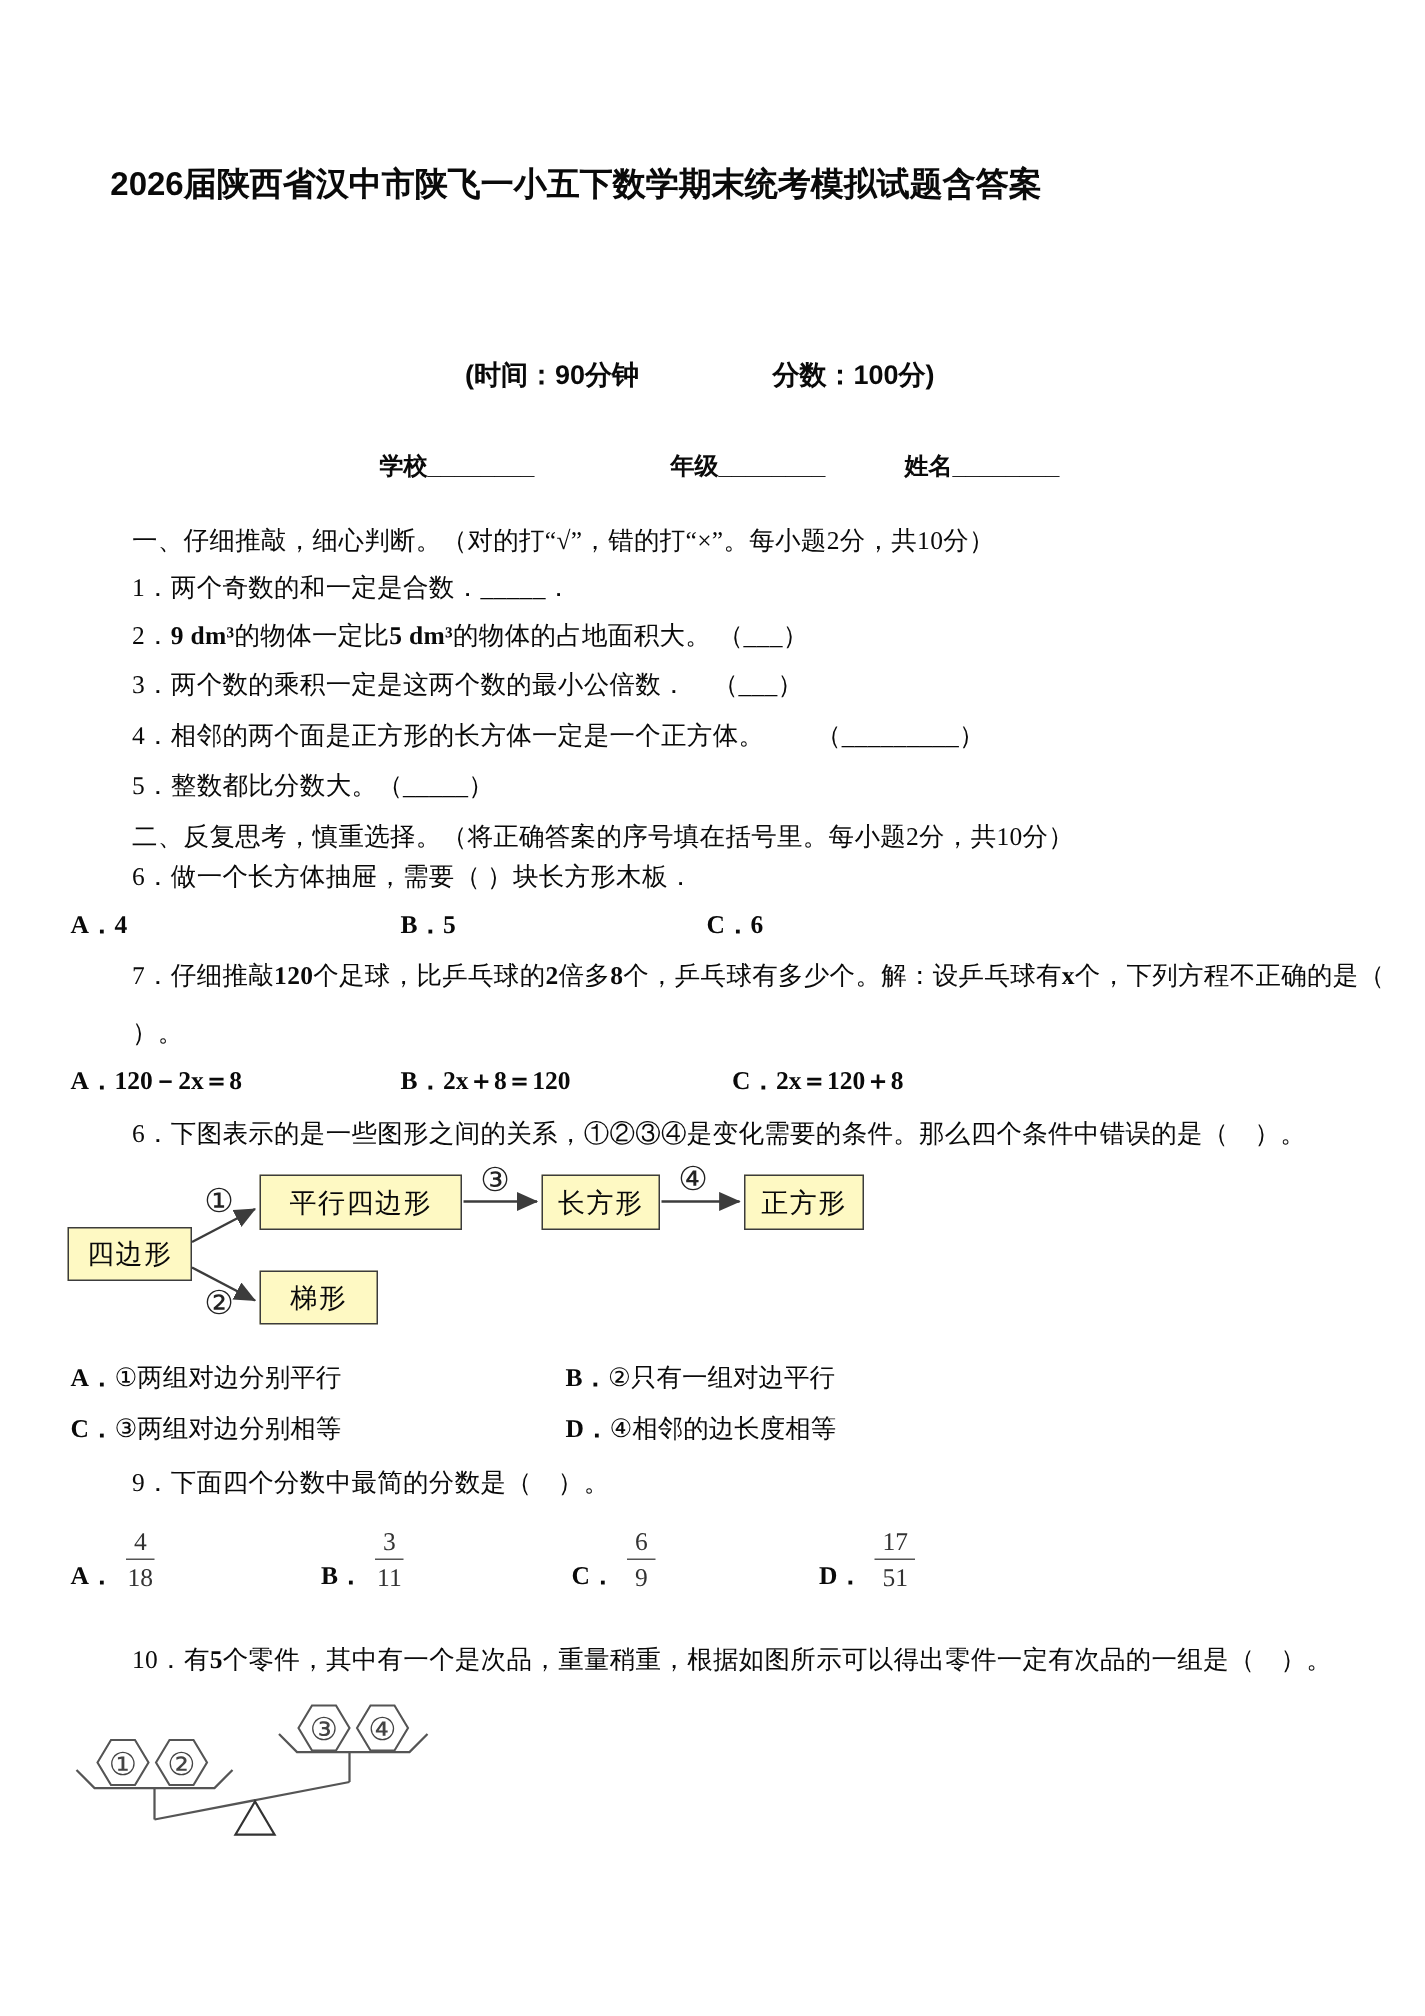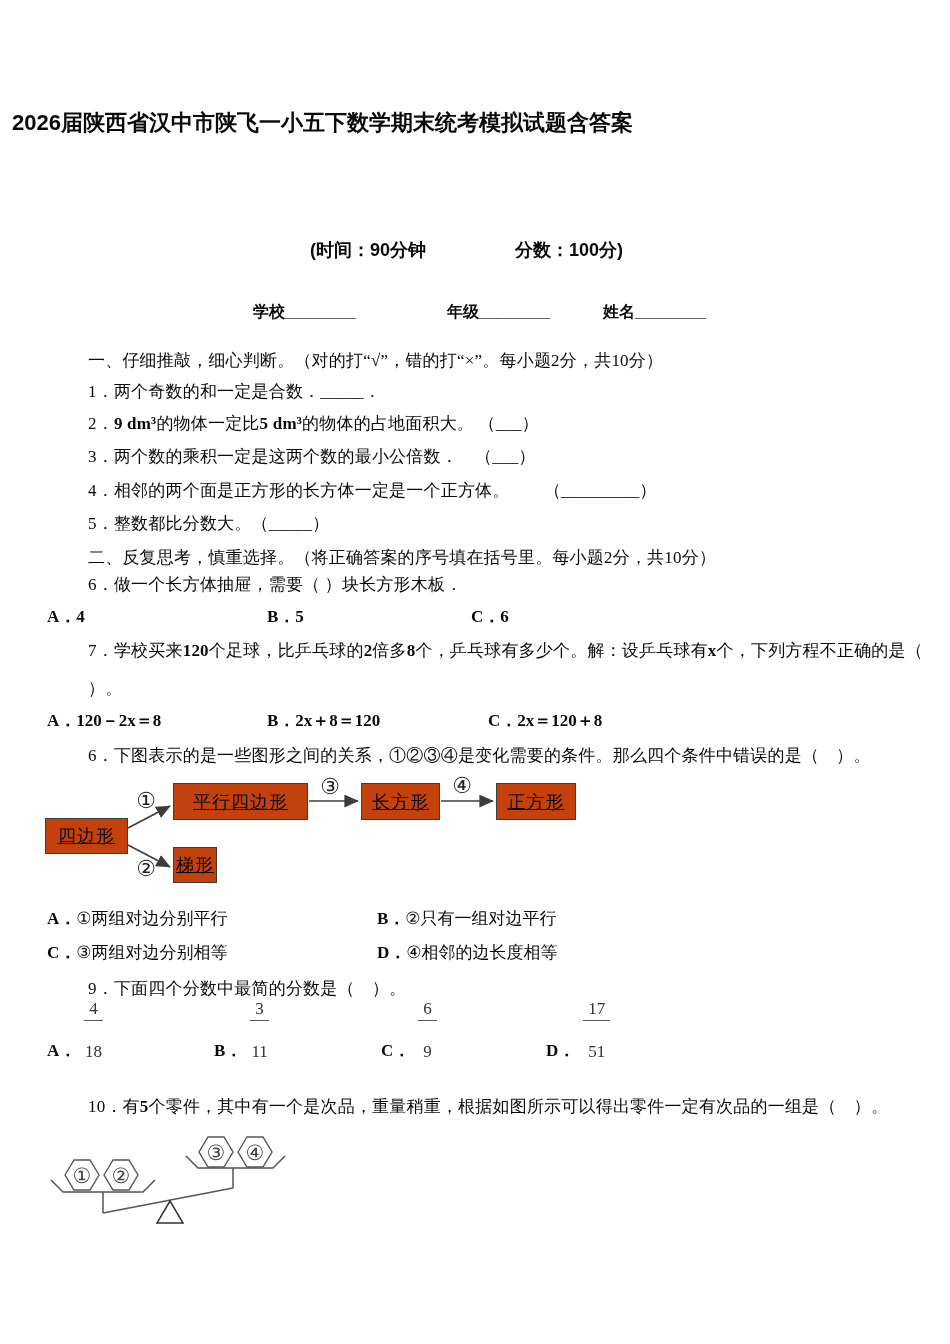--- a/index.html
+++ b/index.html
@@ -16,22 +16,22 @@
     left:46px;
     font-size:17px;
     line-height:22px;
     white-space:nowrap;
     letter-spacing:0.2px;
     margin-left:42px;
   }
   .b { font-weight:bold; }
 
   .title {
-    position:absolute; top:110px; left:12px; width:768px;
-    text-align:left;
+    position:absolute; top:110px; left:0; width:768px;
+    text-align:center;
     font-family:"Liberation Sans","DejaVu Sans",sans-serif;
     font-weight:bold; font-size:22px; line-height:26px;
     white-space:nowrap;
   }
   .meta-row { position:absolute; top:238px; left:0; width:950px; height:26px; }
   .meta-row span {
     position:absolute;
     font-family:"Liberation Sans","DejaVu Sans",sans-serif;
     font-weight:bold; font-size:18px; line-height:24px; white-space:nowrap;
   }
@@ -43,41 +43,40 @@
   }
 
   .optrow { position:absolute; left:0; width:812px; height:24px; }
   .optrow > span { position:absolute; font-size:17px; line-height:22px; white-space:nowrap; }
 
   
   .diagram { position:absolute; left:0; top:771px; width:640px; height:118px; }
   .dbox {
     position:absolute;
     border:1.6px solid #3c3c3c;
-    background:#c2410c;
+    background:#fef9c3;
     display:flex; align-items:center; justify-content:center;
     font-size:18px; letter-spacing:1px;
     box-sizing:border-box;
-    text-decoration:underline;
   }
   .circ-label {
     position:absolute;
     font-size:22px; line-height:22px;
     transform:translate(-50%,-50%);
     color:#222;
   }
   .diagram svg { position:absolute; left:0; top:0; }
 
   
   .fracrow { position:absolute; top:1003px; left:0; width:950px; height:62px; }
   .fracopt { position:absolute; bottom:4px; display:inline-flex; align-items:flex-end; }
   .fracopt .lbl { font-weight:bold; font-size:17px; line-height:20px; margin-right:8px; }
   .frac { display:inline-flex; flex-direction:column; align-items:center; color:#333; }
   .frac .num { font-size:17px; line-height:19px; padding:0 5px 2px; border-bottom:1.6px solid #555; }
-  .frac .den { font-size:17px; line-height:19px; padding-top:2px;margin-top:19px; }
+  .frac .den { font-size:17px; line-height:19px; padding-top:2px; }
 
   .scale-wrap { position:absolute; left:30px; top:1125px; width:280px; height:108px; }
 </style>
 </head>
 <body>
 
 <div class="title">2026届陕西省汉中市陕飞一小五下数学期末统考模拟试题含答案</div>
 
 <div class="meta-row">
   <span style="left:310px">(时间：90分钟</span>
@@ -101,21 +100,21 @@
 
 <div class="line" style="top:547px">二、反复思考，慎重选择。（将正确答案的序号填在括号里。每小题2分，共10分）</div>
 <div class="line" style="top:574px">6．做一个长方体抽屉，需要（ ）块长方形木板．</div>
 <div class="optrow" style="top:606px">
   <span class="b" style="left:47px">A．4</span>
   <span class="b" style="left:267px">B．5</span>
   <span class="b" style="left:471px">C．6</span>
 </div>
 
 <div class="line" style="top:640px">
-  <span>7．</span><span>学校买来</span><span class="b">120</span><span>个足球，比乒乓球的</span><span class="b">2</span><span>倍多</span><span class="b">8</span><span>个，乒乓球有多少个。解：设乒乓球有</span><span class="b">x</span><span>个，下列方程不正确的是（</span>
+  <span>7．</span><span>仔细推敲</span><span class="b">120</span><span>个足球，比乒乓球的</span><span class="b">2</span><span>倍多</span><span class="b">8</span><span>个，乒乓球有多少个。解：设乒乓球有</span><span class="b">x</span><span>个，下列方程不正确的是（</span>
 </div>
 <div class="line" style="top:678px">）。</div>
 <div class="optrow" style="top:710px">
   <span class="b" style="left:47px">A．120－2x＝8</span>
   <span class="b" style="left:267px">B．2x＋8＝120</span>
   <span class="b" style="left:488px">C．2x＝120＋8</span>
 </div>
 
 <div class="line" style="top:745px">6．下图表示的是一些图形之间的关系，①②③④是变化需要的条件。那么四个条件中错误的是（　）。</div>
 
@@ -128,21 +127,21 @@
     </defs>
     <line x1="128" y1="57" x2="170" y2="35" stroke="#3c3c3c" stroke-width="1.6" marker-end="url(#arw)"></line>
     <line x1="128" y1="74" x2="170" y2="96" stroke="#3c3c3c" stroke-width="1.6" marker-end="url(#arw)"></line>
     <line x1="309" y1="30" x2="358" y2="30" stroke="#3c3c3c" stroke-width="1.6" marker-end="url(#arw)"></line>
     <line x1="441" y1="30" x2="493" y2="30" stroke="#3c3c3c" stroke-width="1.6" marker-end="url(#arw)"></line>
   </svg>
   <div class="dbox" style="left:45px;top:47px;width:83px;height:36px">四边形</div>
   <div class="dbox" style="left:173px;top:12px;width:135px;height:37px">平行四边形</div>
   <div class="dbox" style="left:361px;top:12px;width:79px;height:37px">长方形</div>
   <div class="dbox" style="left:496px;top:12px;width:80px;height:37px">正方形</div>
-  <div class="dbox" style="left:173px;top:76px;width:44px;height:36px">梯形</div>
+  <div class="dbox" style="left:173px;top:76px;width:79px;height:36px">梯形</div>
   <span class="circ-label" style="left:146px;top:30px">①</span>
   <span class="circ-label" style="left:146px;top:98px">②</span>
   <span class="circ-label" style="left:330px;top:16px">③</span>
   <span class="circ-label" style="left:462px;top:15px">④</span>
 </div>
 
 <div class="optrow" style="top:908px">
   <span style="left:47px"><span class="b">A．</span><span>①两组对边分别平行</span></span>
   <span style="left:377px"><span class="b">B．</span><span>②只有一组对边平行</span></span>
 </div>

